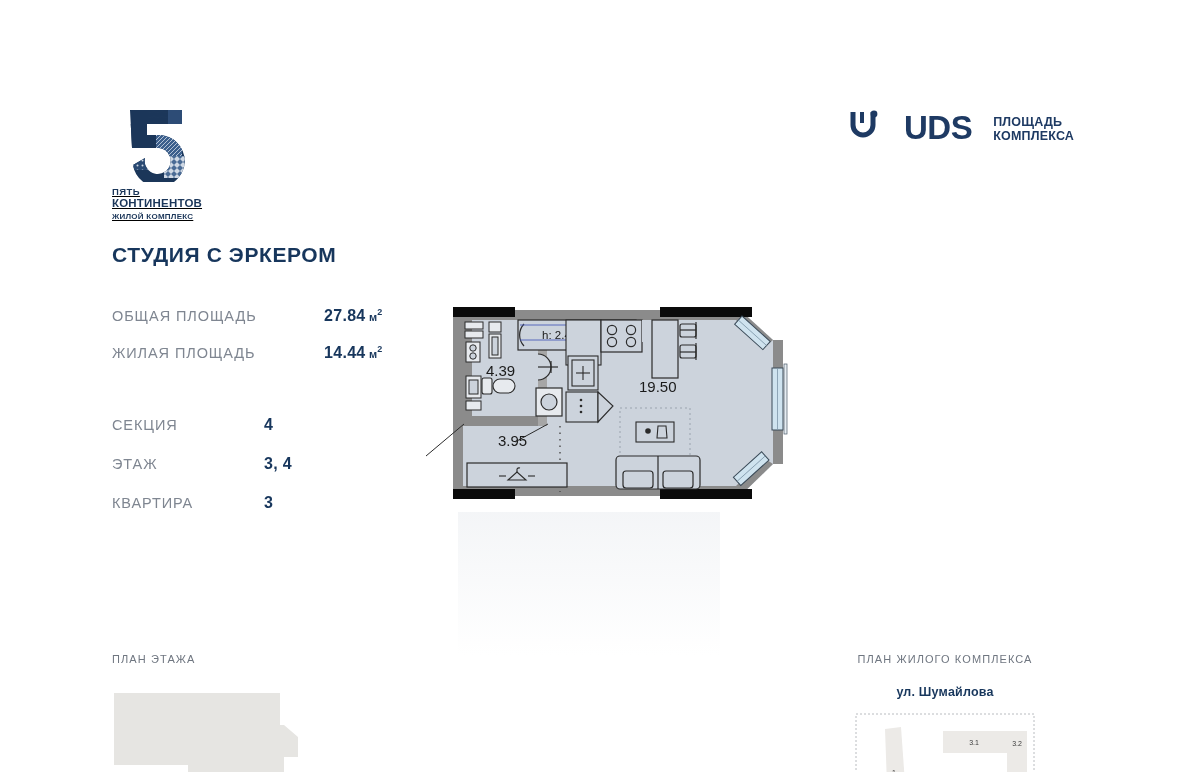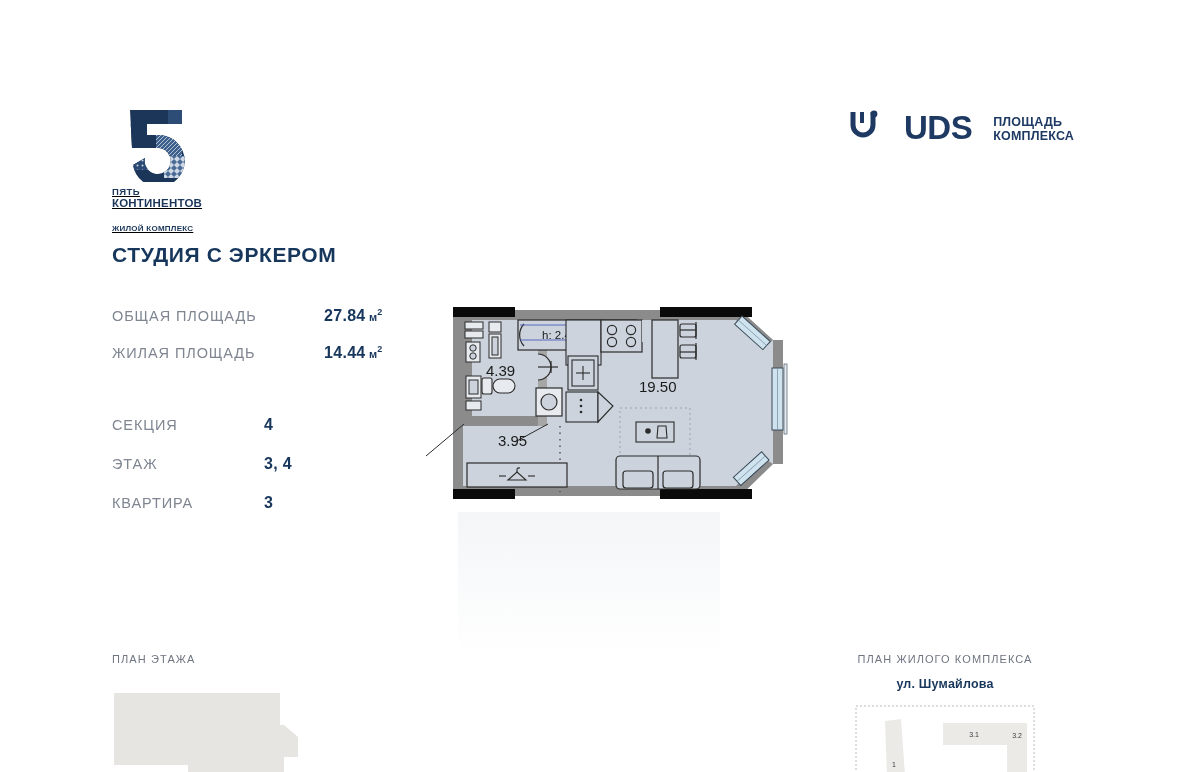--- a/index.html
+++ b/index.html
@@ -10,21 +10,21 @@
     overflow: hidden;
   }
   .page { position: relative; width: 1181px; height: 772px; background: #fff; }
 
   
   .brand-logo { position: absolute; left: 112px; top: 108px; width: 130px; height: 96px; text-decoration: underline; }
   .brand-mark { position: relative; width: 84px; height: 74px; margin-left: 8px; }
   .brand-caption { margin-top: 4px; color: #1b3659; line-height: 1.18; }
   .bc1 { font-size: 9.5px; font-weight: 700; letter-spacing: .4px; }
   .bc2 { font-size: 11.5px; font-weight: 700; letter-spacing: .2px; }
-  .bc3 { font-size: 8px; font-weight: 700; letter-spacing: .25px; margin-top: 13px; }
+  .bc3 { font-size: 8px; font-weight: 700; letter-spacing: .25px; margin-top: 1px; }
 
   
   .uds { position: absolute; left: 849px; top: 108px; display: flex; align-items: flex-end; gap: 21px; }
   .uds-word { font-size: 33px; font-weight: 700; color: #1e3a63; letter-spacing: -.5px; line-height: 1; }
   .uds-sub { font-size: 12.5px; font-weight: 700; color: #1e3a63; line-height: 1.18; letter-spacing: .2px; }
 
   
   .title {
     position: absolute; left: 112px; top: 243px;
     font-size: 21px; font-weight: 700; color: #17365c; letter-spacing: .6px;
@@ -42,21 +42,21 @@
   .meta-value { font-size: 16px; font-weight: 700; color: #17365c; letter-spacing: .3px; }
 
   
   .foot-title {
     font-size: 11px; color: #6f7680; letter-spacing: 1.1px; font-weight: 400;
   }
   .floor-sec { position: absolute; left: 112px; top: 653px; }
   .floor-mini { position: relative; margin-top: 14px; width: 240px; height: 105px; }
 
   .complex-sec { position: absolute; left: 845px; top: 653px; width: 200px; text-align: center; }
-  .street { margin-top: 12px; font-size: 12.5px; font-weight: 700; color: #17365c; letter-spacing: .2px; }
+  .street { margin-top: 20px; font-size: 12.5px; font-weight: 700; color: #17365c; letter-spacing: .2px; }
   .complex-mini { position: relative; margin-top: 14px; width: 180px; height: 72px; margin-left: auto; margin-right: auto; }
 
   
   .plan-wrap { position: absolute; left: 420px; top: 296px; width: 430px; height: 370px; }
   .plan-reflection {
     position: absolute; left: 38px; top: 216px; width: 262px; height: 144px;
     background: linear-gradient(180deg, rgba(204,211,220,.22), rgba(204,211,220,0));
     pointer-events: none;
   }
   .plan-svg { position: absolute; left: 0; top: 0; }

